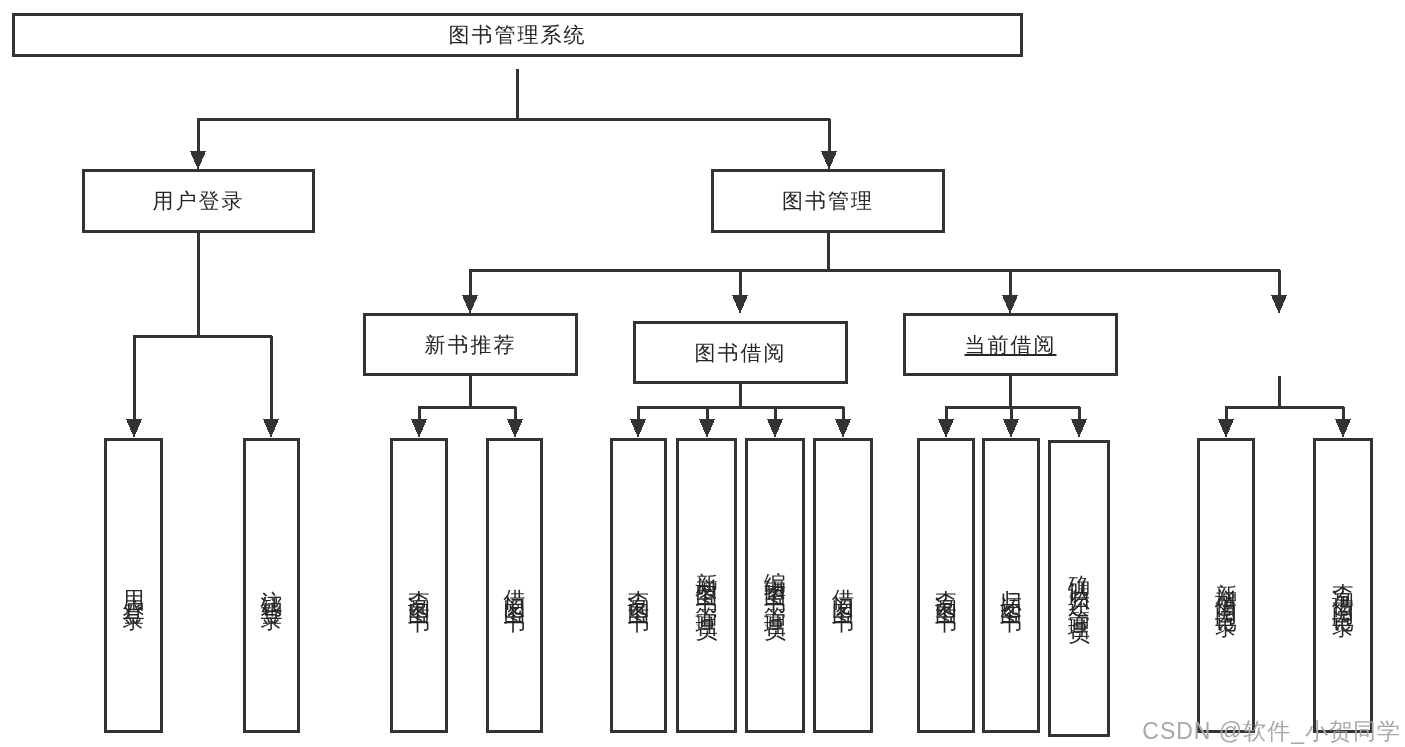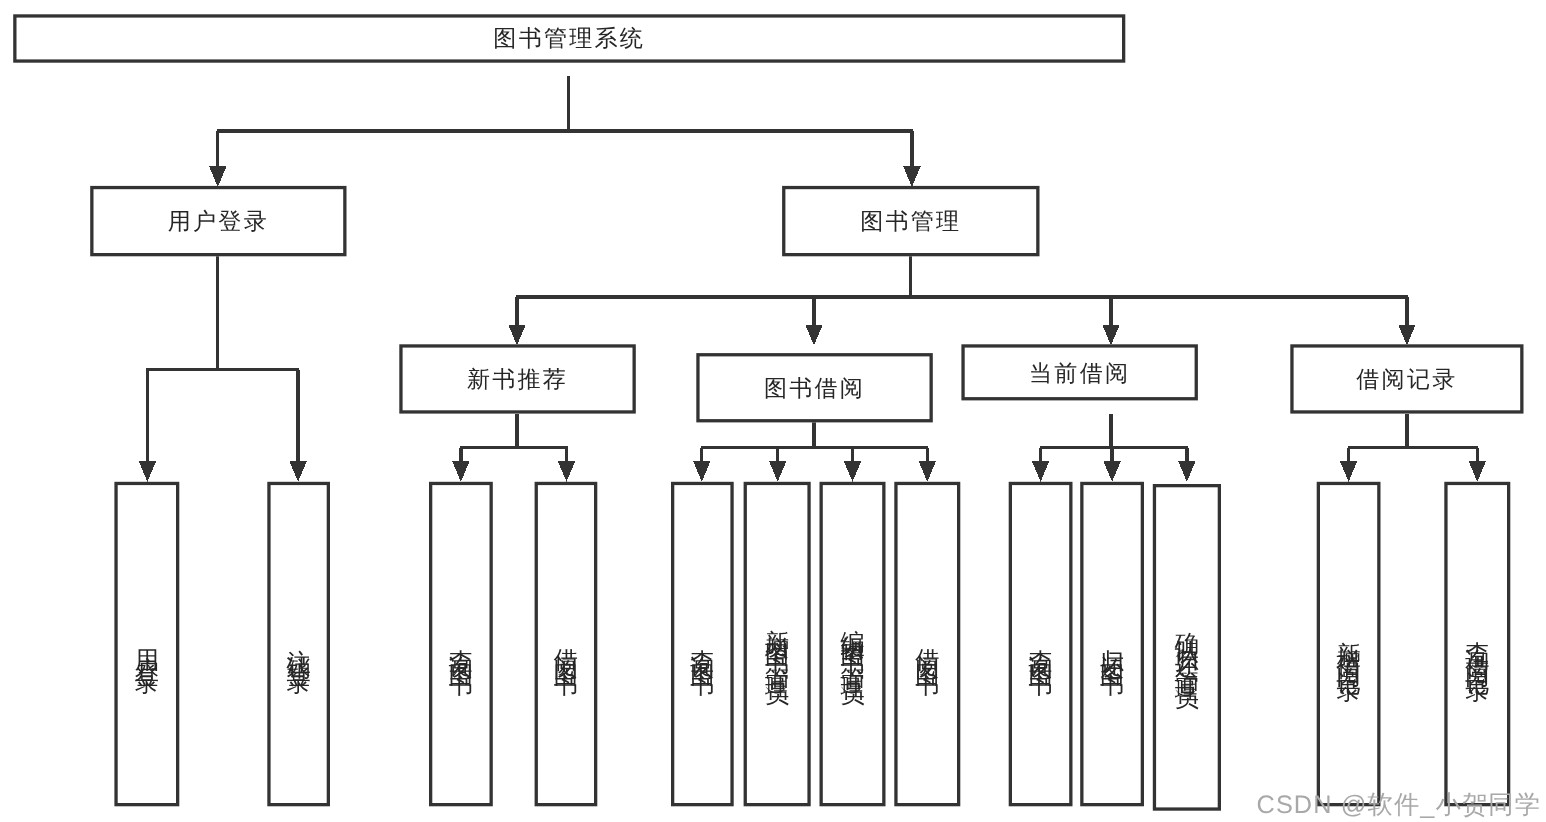--- a/index.html
+++ b/index.html
@@ -110,25 +110,22 @@
   <div class="node-h" style="left:711px;top:169px;width:234px;height:64px;">
     <span>图书管理</span>
   </div>
 
   <div class="node-h" style="left:363px;top:313px;width:215px;height:63px;">
     <span>新书推荐</span>
   </div>
   <div class="node-h" style="left:633px;top:321px;width:215px;height:63px;">
     <span>图书借阅</span>
   </div>
-  <div class="node-h" style="left:874px;top:313px;width:215px;height:51px;">
+  <div class="node-h" style="left:903px;top:313px;width:215px;height:63px;text-decoration:underline;">
     <span>当前借阅</span>
-  </div>
-  <div class="node-h" style="left:1173px;top:313px;width:212px;height:63px;">
-    <span>借阅记录</span>
   </div>
 
   <div class="node-v" style="left:104px;top:438px;width:59px;height:295px;">
     <span>用户登录</span>
   </div>
   <div class="node-v" style="left:243px;top:438px;width:57px;height:295px;">
     <span>注销登录</span>
   </div>
 
   <div class="node-v" style="left:390px;top:438px;width:58px;height:295px;">

